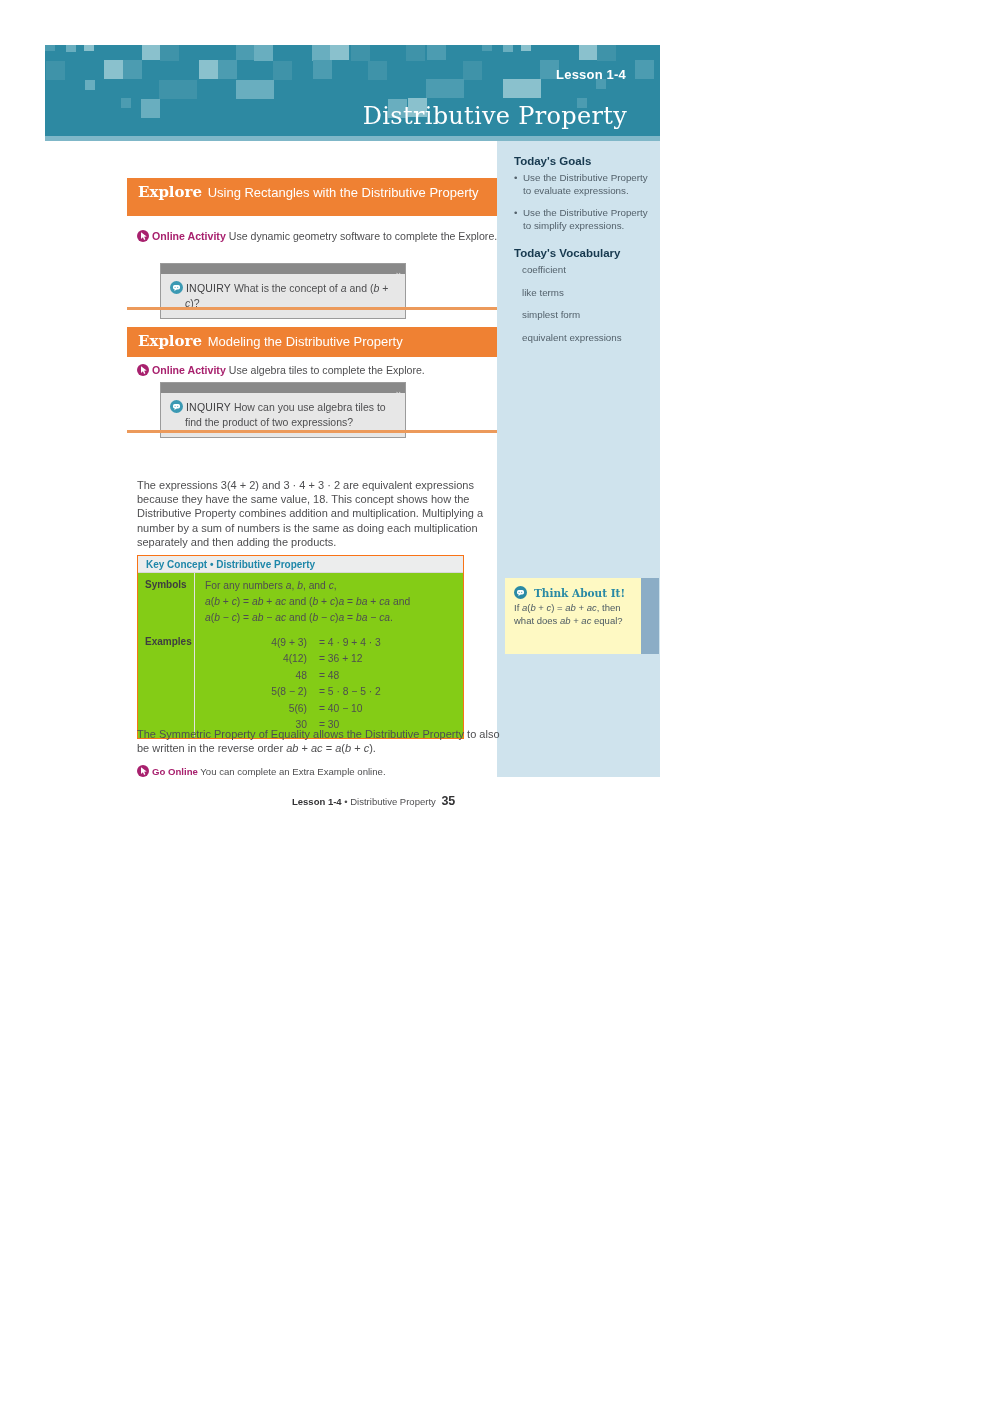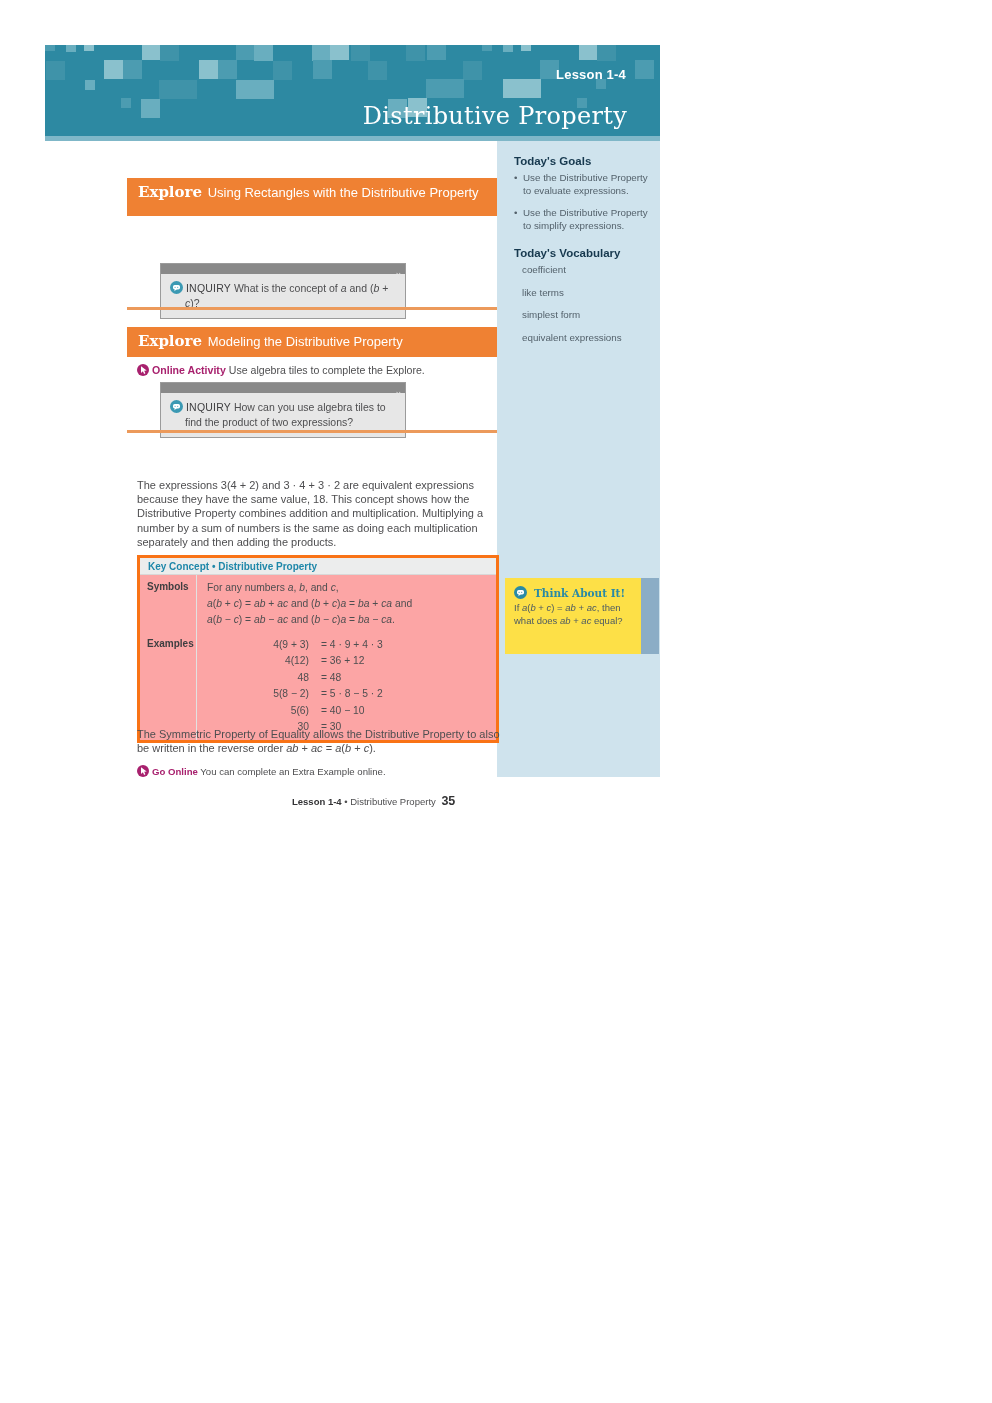--- a/index.html
+++ b/index.html
@@ -17,21 +17,21 @@
   .sidebar{position:absolute;left:497px;top:141px;width:163px;height:636px;background:#cfe3ed;
            box-sizing:border-box;padding:14px 12px 0 17px;}
   .side-heading{font-size:11.5px;font-weight:bold;color:#16384e;margin:0 0 5px 0;}
   .side-heading.vocab{margin-top:14px;}
   .goal{display:flex;font-size:9.8px;line-height:1.3;color:#54626c;margin:0 0 10px 0;}
   .goal .bullet{flex:0 0 9px;}
   .goal .bullet::before{content:"•";}
   .vocab-item{font-size:9.8px;color:#54626c;margin:0 0 10px 0;padding-left:18px;text-indent:-10px;line-height:1.3;}
 
   
-  .think-box{position:absolute;left:505px;top:578px;width:136px;min-height:76px;background:#fde047;
+  .think-box{position:absolute;left:505px;top:578px;width:136px;min-height:76px;background:#fef9c3;
              box-sizing:border-box;padding:8px 8px 8px 9px;}
   .think-tab{position:absolute;left:641px;top:578px;width:18px;height:76px;background:#8badc6;}
   .think-title-row{display:flex;align-items:center;gap:4px;margin-bottom:3px;}
   .think-title{font-family:"DejaVu Serif",serif;font-weight:bold;font-size:10.5px;color:#2a8aa5;}
   .think-text{font-size:9.5px;line-height:1.33;color:#4c5a63;}
 
   
   .explore-banner{position:absolute;left:127px;width:370px;background:#ef8133;color:#ffffff;
                   box-sizing:border-box;padding:4px 9px 6px 11px;font-size:13px;line-height:1.35;}
   .explore-kw{font-family:"DejaVu Serif",serif;font-weight:bold;font-size:15px;margin-right:2px;}
@@ -62,21 +62,21 @@
   #rule-2{top:430px;}
 
   
   .learn-heading{position:absolute;left:137px;top:453px;width:370px;font-size:13.5px;color:#f07d33;}
   .learn-kw{font-family:"DejaVu Serif",serif;font-weight:bold;font-size:14.5px;color:#d34d26;margin-right:2px;}
   .para{position:absolute;font-size:11px;line-height:1.29;color:#4e4e50;}
   #para-1{left:137px;top:478px;width:366px;}
   #para-2{left:137px;top:727px;width:368px;}
 
   
-  .kc-table{position:absolute;left:137px;top:555px;width:362px;border:3px solid #f97316;background:#fca5a5;box-sizing:border-box;}
+  .kc-table{position:absolute;left:137px;top:555px;width:327px;border:1px solid #f97316;background:#84cc16;box-sizing:border-box;}
   .kc-header{background:#eceded;border-bottom:1px solid #d8d8d8;padding:3px 8px 2px 8px;
              font-size:10px;font-weight:bold;color:#1f87a9;}
   .kc-body{display:grid;grid-template-columns:57px 1fr;}
   .kc-label{font-size:10px;font-weight:bold;color:#3e3e40;padding:6px 2px 4px 7px;border-right:1px solid #e2e2e2;}
   .kc-content{padding:5px 4px 4px 10px;font-size:10.3px;color:#4e4e50;}
   .kc-content .m-line{line-height:1.55;}
   .eq{display:grid;grid-template-columns:102px 12px 1fr;line-height:1.6;}
   .eq .l{text-align:right;}
   .eq .r{text-align:left;}
 
@@ -176,20 +176,26 @@
       <span class="think-title">Think About It!</span>
     </div>
     <div class="think-text"><span>If </span><i>a</i><span>(</span><i>b</i><span> + </span><i>c</i><span>) = </span><i>ab</i><span> + </span><i>ac</i><span>, then what does </span><i>ab</i><span> + </span><i>ac</i><span> equal?</span></div>
   </div>
   <div class="think-tab"></div>
 
   <div class="explore-banner" id="explore-banner-1">
     <span class="explore-kw">Explore</span><span> Using Rectangles with the Distributive Property</span>
   </div>
 
+  <div class="oa-row" id="oa-1">
+    <svg class="mini-icon" width="12" height="12" viewBox="0 0 24 24">
+      <circle cx="12" cy="12" r="12" fill="#a8216e"></circle>
+      <path d="M8 4.5 L8 18 L11.8 14.6 L14.2 19.8 L16.8 18.6 L14.4 13.6 L19.4 13 Z" fill="#ffffff"></path>
+    </svg><span class="oa-label">Online Activity</span><span> Use dynamic geometry software to complete the Explore.</span>
+  </div>
 
   <div class="inquiry" id="inquiry-1">
     <div class="inquiry-bar">
       <span class="close-icon">×</span>
     </div>
     <div class="inquiry-body">
       <svg class="mini-icon" width="13" height="13" viewBox="0 0 24 24">
         <circle cx="12" cy="12" r="12" fill="#3b99b3"></circle>
         <rect x="5.5" y="7.5" width="13" height="8" rx="3.2" fill="#ffffff"></rect>
         <path d="M9 14.5 L8 19 L13 14.8 Z" fill="#ffffff"></path>

